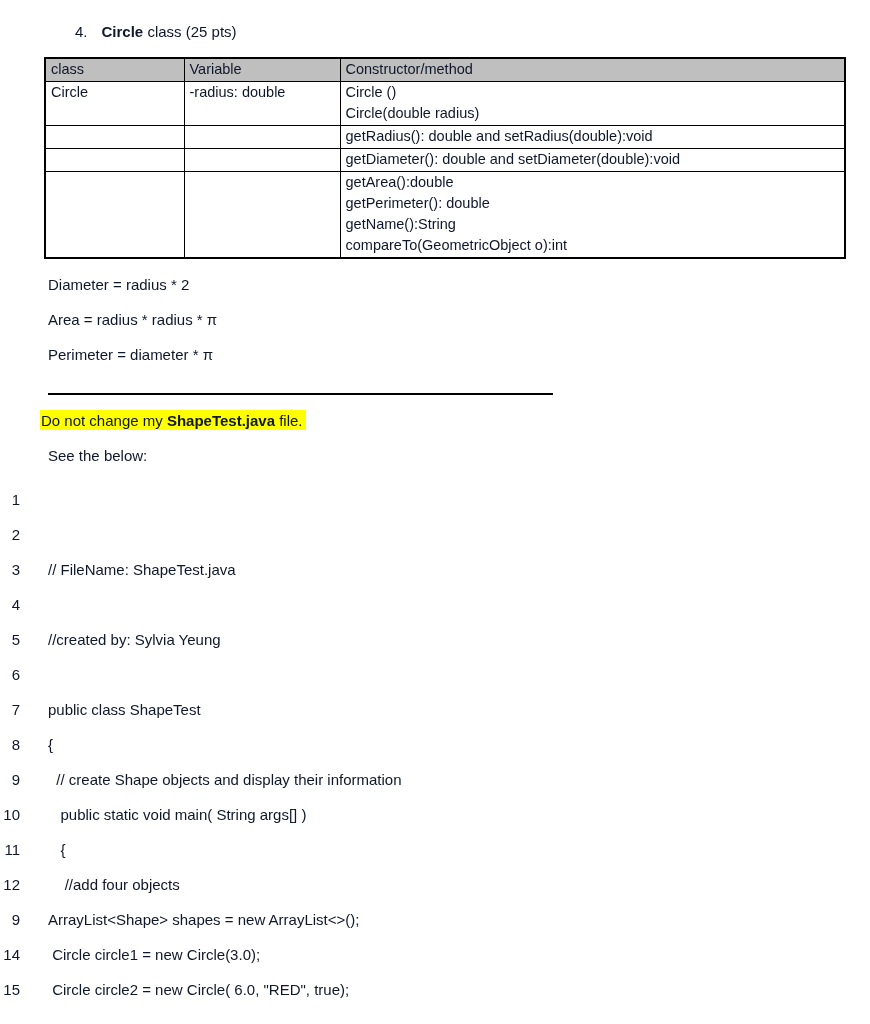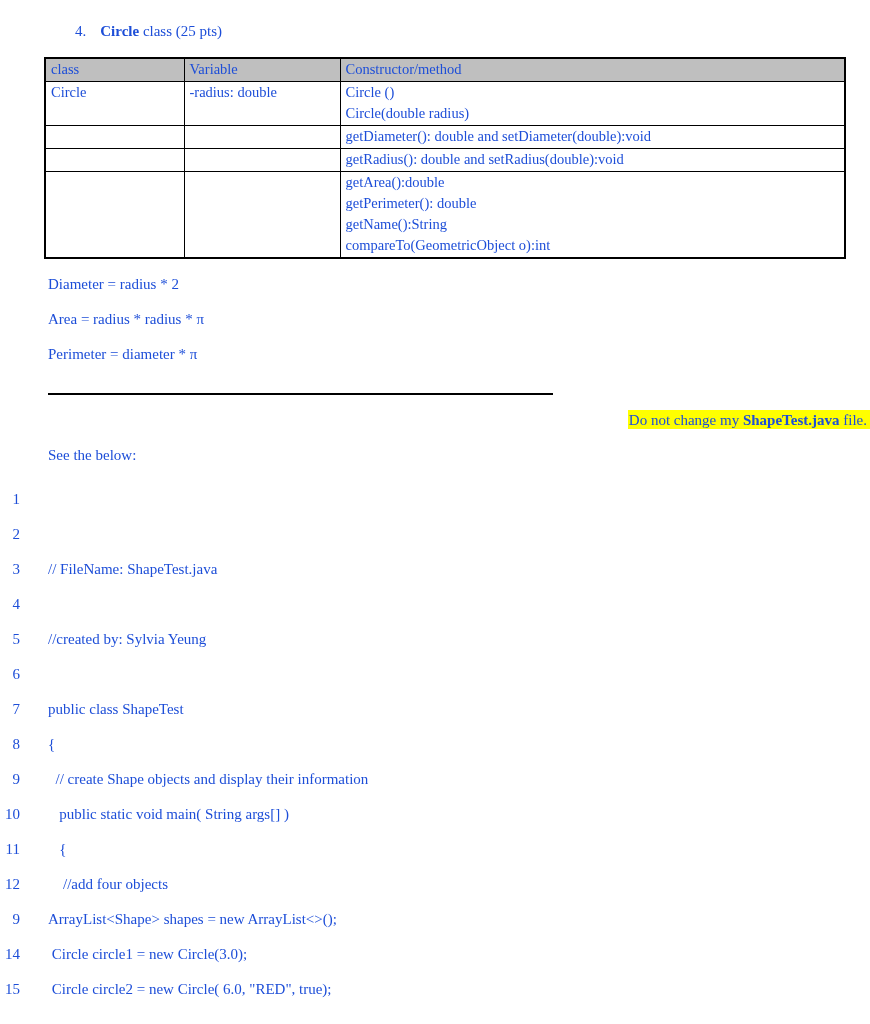--- a/index.html
+++ b/index.html
@@ -2,22 +2,22 @@
 <html><head>
 <meta charset="utf-8">
 <style>
   * { margin: 0; padding: 0; box-sizing: border-box; }
   html, body { background: #ffffff; }
   .doc {
     position: relative;
     width: 870px;
     height: 1024px;
     background: #ffffff;
-    color: #1d4ed8;
-    font-family: Liberation Serif, serif;
+    color: #0f172a;
+    font-family: Liberation Sans, sans-serif;
     font-size: 15px;
     overflow: hidden;
   }
   .doc-title {
     margin: 22px 0 0 75px;
     line-height: 19px;
   }
   .doc-title .num { margin-right: 14px; }
   .bold { font-weight: bold; }
 
@@ -47,21 +47,21 @@
   .para.first-after-table { margin-top: 5px; }
 
   .rule-line {
     margin: 29px 0 0 48px;
     width: 505px;
     border: none;
     border-top: 2px solid #000000;
     height: 0;
   }
 
-  .note-para { margin: 16px 0 0 40px; line-height: 19px; text-align: right; }
+  .note-para { margin: 16px 0 0 40px; line-height: 19px; }
   .hl {
     background: #ffff00;
     padding: 2px 3px 1px 1px;
   }
 
   .code-block { margin-top: 17px; }
   .code-line {
     display: flex;
     height: 35px;
     line-height: 35px;
@@ -95,26 +95,26 @@
       <td class="cell-class-name">Circle</td>
       <td>-radius: double</td>
       <td>
         <div>Circle ()</div>
         <div>Circle(double radius)</div>
       </td>
     </tr>
     <tr>
       <td></td>
       <td></td>
-      <td>getDiameter(): double and setDiameter(double):void</td>
+      <td>getRadius(): double and setRadius(double):void</td>
     </tr>
     <tr>
       <td></td>
       <td></td>
-      <td>getRadius(): double and setRadius(double):void</td>
+      <td>getDiameter(): double and setDiameter(double):void</td>
     </tr>
     <tr>
       <td></td>
       <td></td>
       <td>
         <div>getArea():double</div>
         <div>getPerimeter(): double</div>
         <div>getName():String</div>
         <div>compareTo(GeometricObject o):int</div>
       </td>

